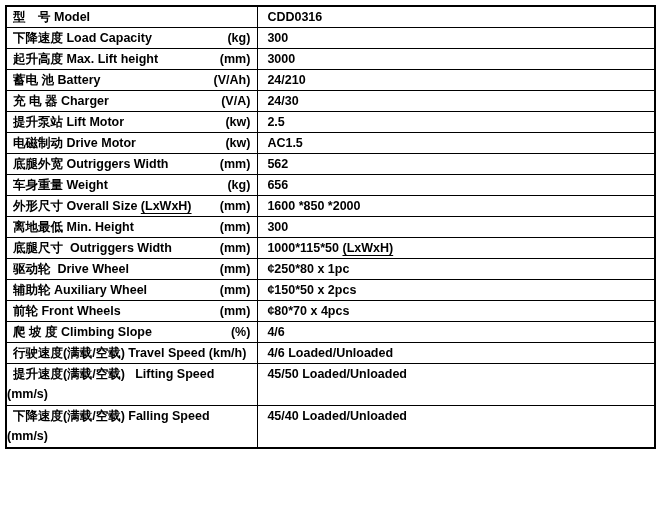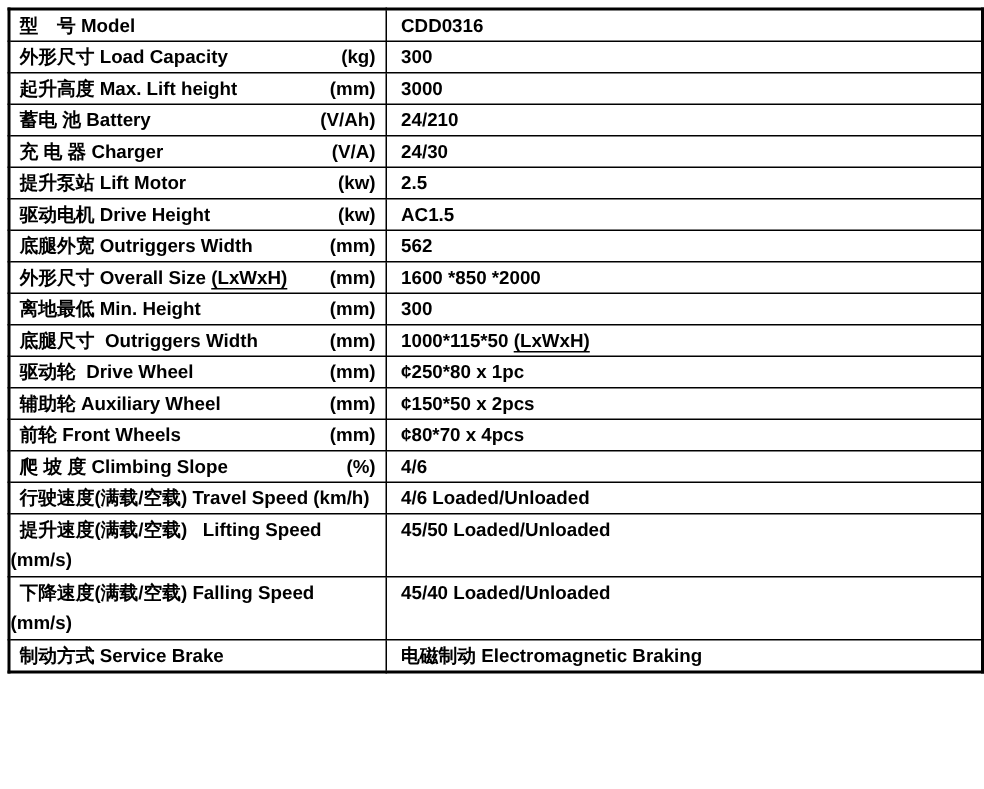--- a/index.html
+++ b/index.html
@@ -76,21 +76,21 @@
             <div class="line1"><span class="lbl"><span>型　号 Model</span><span class="sq"></span></span><span class="unit"></span></div>
             <div class="line2"></div>
           </td>
           <td class="value-cell">
             <div class="vline1"><span>CDD0316</span><span class="sq"></span></div>
             <div class="vline2"></div>
           </td>
         </tr>
         <tr class="single">
           <td class="label-cell">
-            <div class="line1"><span class="lbl"><span>外形尺寸 Load Capacity</span><span class="sq"></span></span><span class="unit">(kg)</span></div>
+            <div class="line1"><span class="lbl"><span>下降速度 Load Capacity</span><span class="sq"></span></span><span class="unit">(kg)</span></div>
             <div class="line2"></div>
           </td>
           <td class="value-cell">
             <div class="vline1"><span>300</span><span class="sq"></span></div>
             <div class="vline2"></div>
           </td>
         </tr>
         <tr class="single">
           <td class="label-cell">
             <div class="line1"><span class="lbl"><span>起升高度 Max. Lift height</span><span class="sq"></span></span><span class="unit">(mm)</span></div>
@@ -126,35 +126,45 @@
             <div class="line1"><span class="lbl"><span>提升泵站 Lift Motor</span><span class="sq"></span></span><span class="unit">(kw)</span></div>
             <div class="line2"></div>
           </td>
           <td class="value-cell">
             <div class="vline1"><span>2.5</span><span class="sq"></span></div>
             <div class="vline2"></div>
           </td>
         </tr>
         <tr class="single">
           <td class="label-cell">
-            <div class="line1"><span class="lbl"><span>驱动电机 Drive Height</span><span class="sq"></span></span><span class="unit">(kw)</span></div>
+            <div class="line1"><span class="lbl"><span>电磁制动 Drive Motor</span><span class="sq"></span></span><span class="unit">(kw)</span></div>
             <div class="line2"></div>
           </td>
           <td class="value-cell">
             <div class="vline1"><span>AC1.5</span><span class="sq"></span></div>
             <div class="vline2"></div>
           </td>
         </tr>
         <tr class="single">
           <td class="label-cell">
             <div class="line1"><span class="lbl"><span>底腿外宽 Outriggers Width</span><span class="sq"></span></span><span class="unit">(mm)</span></div>
             <div class="line2"></div>
           </td>
           <td class="value-cell">
             <div class="vline1"><span>562</span><span class="sq"></span></div>
+            <div class="vline2"></div>
+          </td>
+        </tr>
+        <tr class="single">
+          <td class="label-cell">
+            <div class="line1"><span class="lbl"><span>车身重量 Weight</span><span class="sq"></span></span><span class="unit">(kg)</span></div>
+            <div class="line2"></div>
+          </td>
+          <td class="value-cell">
+            <div class="vline1"><span>656</span><span class="sq"></span></div>
             <div class="vline2"></div>
           </td>
         </tr>
         <tr class="single">
           <td class="label-cell">
             <div class="line1"><span class="lbl"><span>外形尺寸 Overall Size </span><span class="sq">(LxWxH)</span></span><span class="unit">(mm)</span></div>
             <div class="line2"></div>
           </td>
           <td class="value-cell">
             <div class="vline1"><span>1600 *850 *2000</span><span class="sq"></span></div>
@@ -241,28 +251,18 @@
             <div class="vline2"></div>
           </td>
         </tr>
         <tr class="tall">
           <td class="label-cell">
             <div class="line1"><span class="lbl"><span>下降速度(满载/空载) Falling Speed</span><span class="sq"></span></span><span class="unit"></span></div>
             <div class="line2">(mm/s)</div>
           </td>
           <td class="value-cell">
             <div class="vline1"><span>45/40 Loaded/Unloaded</span><span class="sq"></span></div>
-            <div class="vline2"></div>
-          </td>
-        </tr>
-        <tr class="single">
-          <td class="label-cell">
-            <div class="line1"><span class="lbl"><span>制动方式 Service Brake</span><span class="sq"></span></span><span class="unit"></span></div>
-            <div class="line2"></div>
-          </td>
-          <td class="value-cell">
-            <div class="vline1"><span>电磁制动 Electromagnetic Braking</span><span class="sq"></span></div>
             <div class="vline2"></div>
           </td>
         </tr>
       </tbody>
   </table>
 </div>
 
 </body></html>

